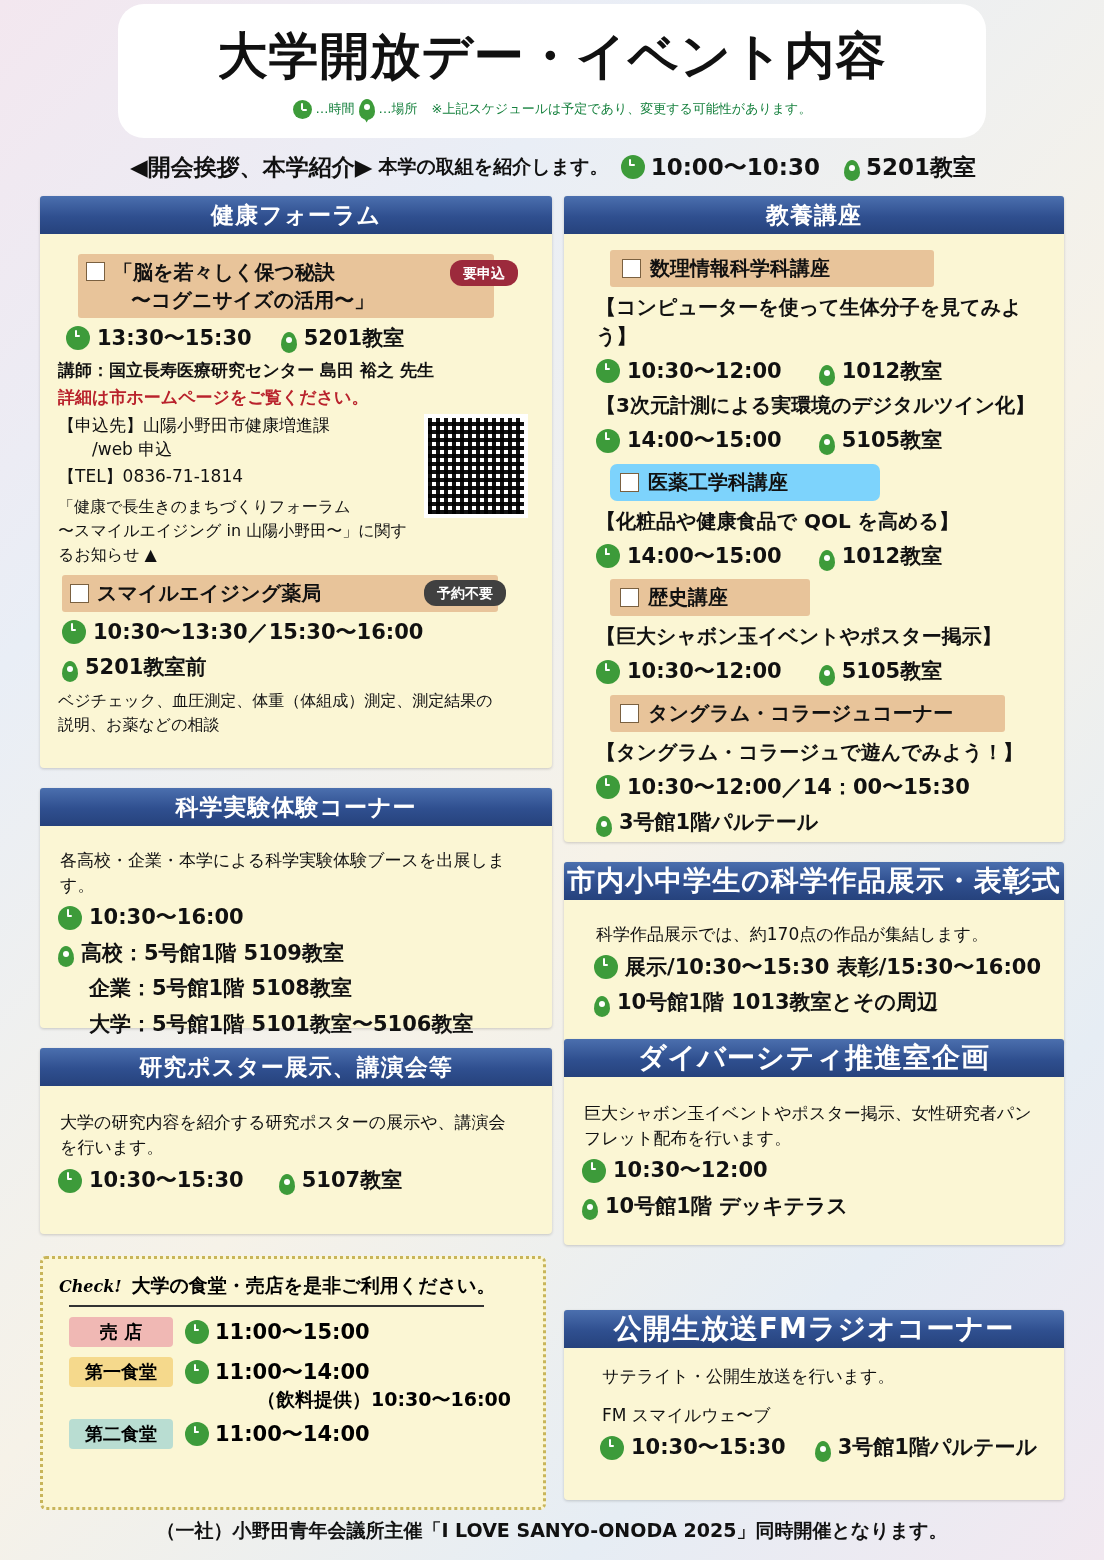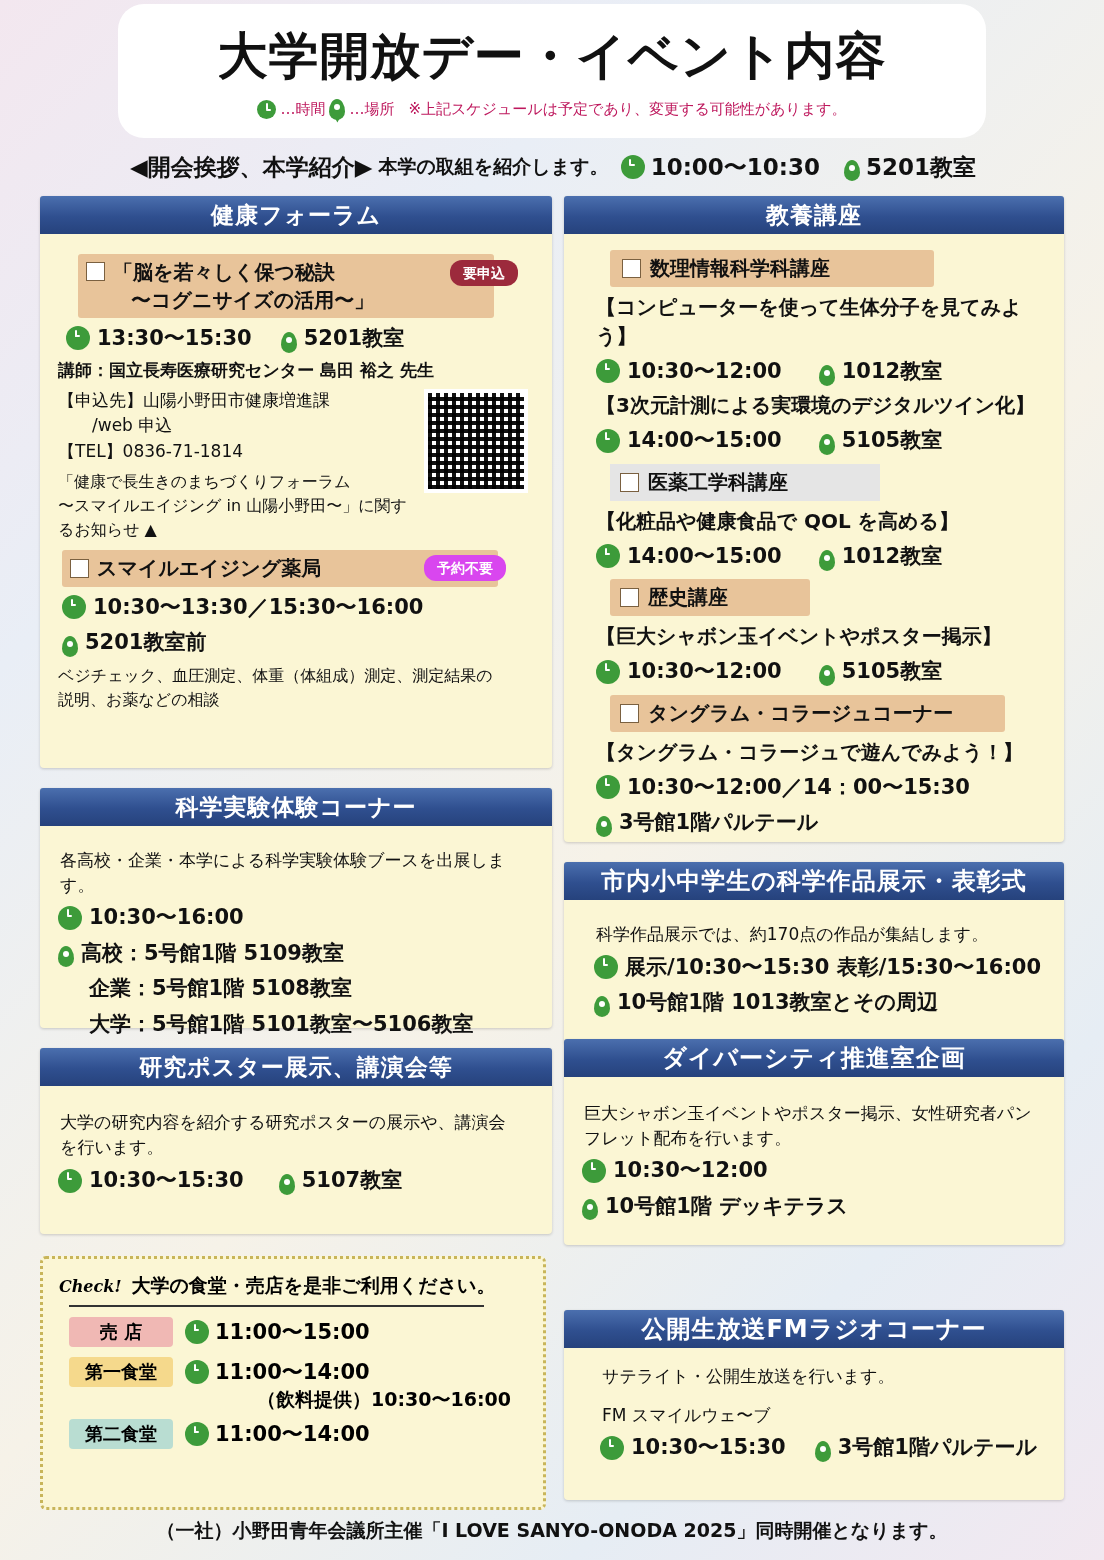--- a/index.html
+++ b/index.html
@@ -16,21 +16,21 @@
   .header{
     position:absolute;left:118px;top:4px;width:868px;height:134px;
     background:#ffffff;border-radius:26px;
     display:flex;flex-direction:column;align-items:center;justify-content:center;
   }
   .header h1{
     margin:0;font-size:50px;font-weight:bold;letter-spacing:1px;color:#111;
     font-family:"DejaVu Sans","Liberation Sans",sans-serif;
   }
   .header .legend{
-    margin-top:9px;font-size:15px;color:#be185d;display:flex;align-items:center;gap:4px;justify-content:space-between;
+    margin-top:9px;font-size:13px;color:#15803d;display:flex;align-items:center;gap:4px;justify-content:space-between;
   }
   .header .legend span{display:inline-flex;align-items:center;}
 
   
   .ic{display:inline-block;vertical-align:-3px;}
   .ic-clock{width:19px;height:19px;border-radius:50%;background:#3d9b3a;position:relative;}
   .ic-clock:before{content:"";position:absolute;left:8.5px;top:3.5px;width:2px;height:7px;background:#fff;border-radius:1px;}
   .ic-clock:after{content:"";position:absolute;left:9px;top:9px;width:5px;height:2px;background:#fff;border-radius:1px;}
   .ic-pin{width:16px;height:21px;background:#3d9b3a;position:relative;border-radius:50% 50% 50% 50%/60% 60% 40% 40%;}
   .ic-pin:after{content:"";position:absolute;left:5px;top:5px;width:6px;height:6px;background:#fff;border-radius:50%;}
@@ -45,25 +45,25 @@
   .intro .plain{font-size:19px;font-weight:bold;}
 
   
   .card{position:absolute;background:#fbf6d4;border-radius:4px;box-shadow:0 1px 3px rgba(0,0,0,.18);}
   .bar{
     height:38px;border-radius:3px 3px 0 0;
     background:linear-gradient(180deg,#4b6fae 0%,#2f4f8f 55%,#26427c 100%);
     color:#fff;font-size:23px;font-weight:bold;display:flex;align-items:center;justify-content:center;
     letter-spacing:1px;
   }
-  .bar.wide{font-size:24px;}
+  .bar.wide{font-size:28px;}
   .body{padding:14px 18px 12px 18px;font-size:17px;color:#111;line-height:1.45;}
   .chk{width:17px;height:17px;background:#fff;border:1px solid #7a6040;display:inline-block;}
   .badge{background:#9c2a3c;color:#fff;border-radius:12px;font-size:14px;font-weight:bold;padding:3px 13px;display:inline-block;}
-  .badge.gray{background:#d946ef;}
+  .badge.gray{background:#404040;}
   .line{display:flex;align-items:center;gap:7px;margin:5px 0;font-size:21px;font-weight:bold;}
   .line .t{font-size:21px;font-weight:bold;}
   .small{font-size:16px;font-weight:normal;line-height:1.5;}
   .red{color:#b9222c;font-weight:bold;font-size:17px;}
   .brk{font-size:20px;font-weight:bold;}
   .qr{width:96px;height:96px;background:
      repeating-linear-gradient(0deg,#111 0 4px,#fff 4px 8px),
      repeating-linear-gradient(90deg,#111 0 4px,transparent 4px 8px);
      background-blend-mode:multiply;border:4px solid #fff;}
 
@@ -127,20 +127,21 @@
       </div>
 
       <div class="line" style="margin-left:8px">
         <span class="ic ic-clock" style="width:24px;height:24px"></span>
         <span class="t">13:30〜15:30</span>
         <span class="ic-pin-wrap" style="margin-left:22px"><span class="ic ic-pin"></span></span>
         <span class="t">5201教室</span>
       </div>
 
       <div style="font-size:17px;font-weight:bold;margin:2px 0 2px 0">講師：国立長寿医療研究センター 島田 裕之 先生</div>
+      <div class="red">詳細は市ホームページをご覧ください。</div>
 
       <div style="display:flex;align-items:flex-start;">
         <div style="flex:1">
           <div style="font-size:17px;margin-top:3px">【申込先】山陽小野田市健康増進課</div>
           <div style="font-size:17px;margin-left:34px">/web 申込</div>
           <div style="font-size:17px;margin-top:2px">【TEL】0836-71-1814</div>
           <div class="small" style="margin-top:6px">「健康で長生きのまちづくりフォーラム</div>
           <div class="small">〜スマイルエイジング in 山陽小野田〜」に関するお知らせ ▲</div>
         </div>
         <div class="qr" style="margin:4px 6px 0 4px"></div>
@@ -246,21 +247,21 @@
         <span class="t">1012教室</span>
       </div>
       <div class="brk" style="margin-left:14px">【3次元計測による実環境のデジタルツイン化】</div>
       <div class="line" style="margin-left:14px">
         <span class="ic ic-clock" style="width:24px;height:24px"></span>
         <span class="t">14:00〜15:00</span>
         <span class="ic-pin-wrap" style="margin-left:30px"><span class="ic ic-pin"></span></span>
         <span class="t">5105教室</span>
       </div>
 
-      <div style="display:flex;align-items:center;gap:9px;background:#e5e5e5;border-radius:0;padding:4px 10px;margin:8px 0 6px 28px;width:250px">
+      <div style="display:flex;align-items:center;gap:9px;background:#7dd3fc;border-radius:7px;padding:4px 10px;margin:8px 0 6px 28px;width:250px">
         <span class="chk"></span>
         <span style="font-size:20px;font-weight:bold">医薬工学科講座</span>
       </div>
       <div class="brk" style="margin-left:14px">【化粧品や健康食品で QOL を高める】</div>
       <div class="line" style="margin-left:14px">
         <span class="ic ic-clock" style="width:24px;height:24px"></span>
         <span class="t">14:00〜15:00</span>
         <span class="ic-pin-wrap" style="margin-left:30px"><span class="ic ic-pin"></span></span>
         <span class="t">1012教室</span>
       </div>

